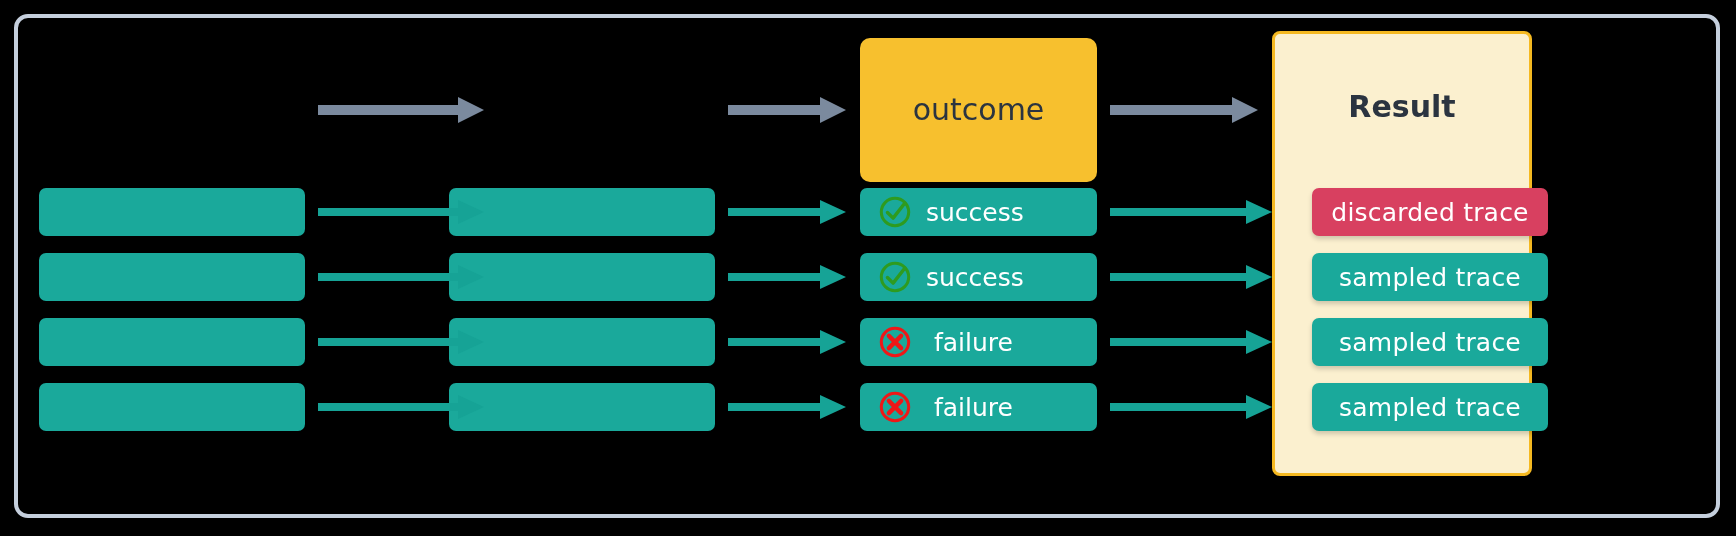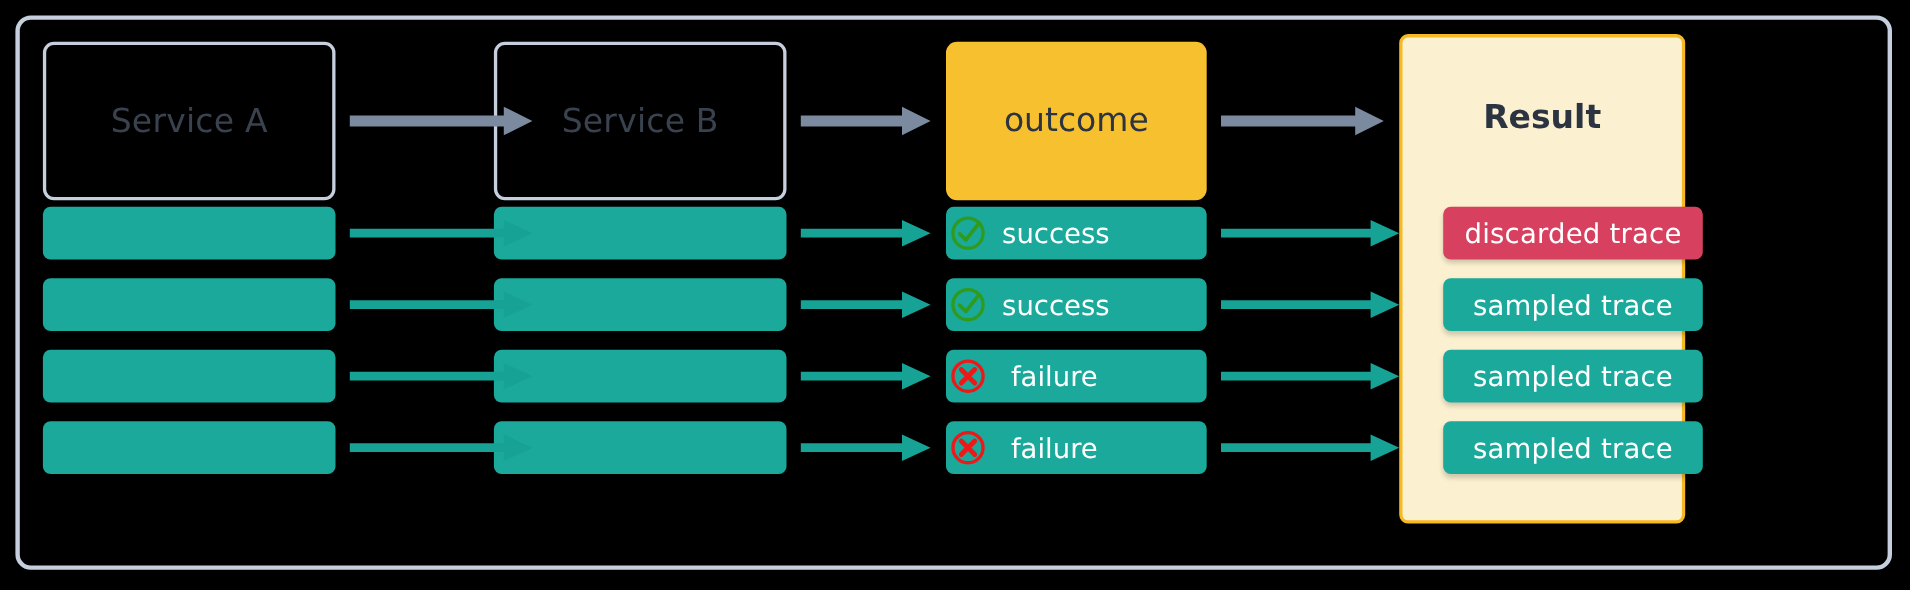--- a/index.html
+++ b/index.html
@@ -31,47 +31,41 @@
   
   .bar{position:absolute;height:48px;border-radius:7px;box-sizing:border-box;
        display:flex;align-items:center;}
   .bar-teal{background:#1aa99b;}
   .bar-red{background:#d84060;}
   .bar-center{justify-content:center;margin-left:28px;}
   .bar-label{color:#fff;font-size:25px;letter-spacing:.2px;white-space:nowrap;}
 
   .col-a{left:39px;width:266px;}
   .col-b{left:449px;width:266px;}
-  .col-e{left:860px;width:237px;padding-left:3px;}
+  .col-e{left:860px;width:237px;padding-left:18px;}
   .col-r{left:1284px;width:236px;}
 
   
   .ev-icon{width:34px;height:34px;flex:0 0 34px;margin-right:14px;display:block;}
   .ev-text{color:#fff;font-size:25px;}
 
   
   .arrow{position:absolute;height:0;}
   .arrow svg{display:block;overflow:visible;}
 
   .shadow-soft{box-shadow:0 3px 5px rgba(0,0,0,.18);}
 </style>
 </head>
 <body>
 
 <div class="canvas">
 
   <div class="outer-frame"></div>
 
-  <div class="hdr hdr-outline hdr-svcA">
-    <span>Service A</span>
-  </div>
-
-  <div class="hdr hdr-outline hdr-svcB">
-    <span>Service B</span>
-  </div>
+
 
   <div class="hdr hdr-event">
     <div style="line-height:1.45;">
       <div>outcome</div>
     </div>
   </div>
 
   <div class="result-panel">
     <div class="result-title">Result</div>
   </div>

